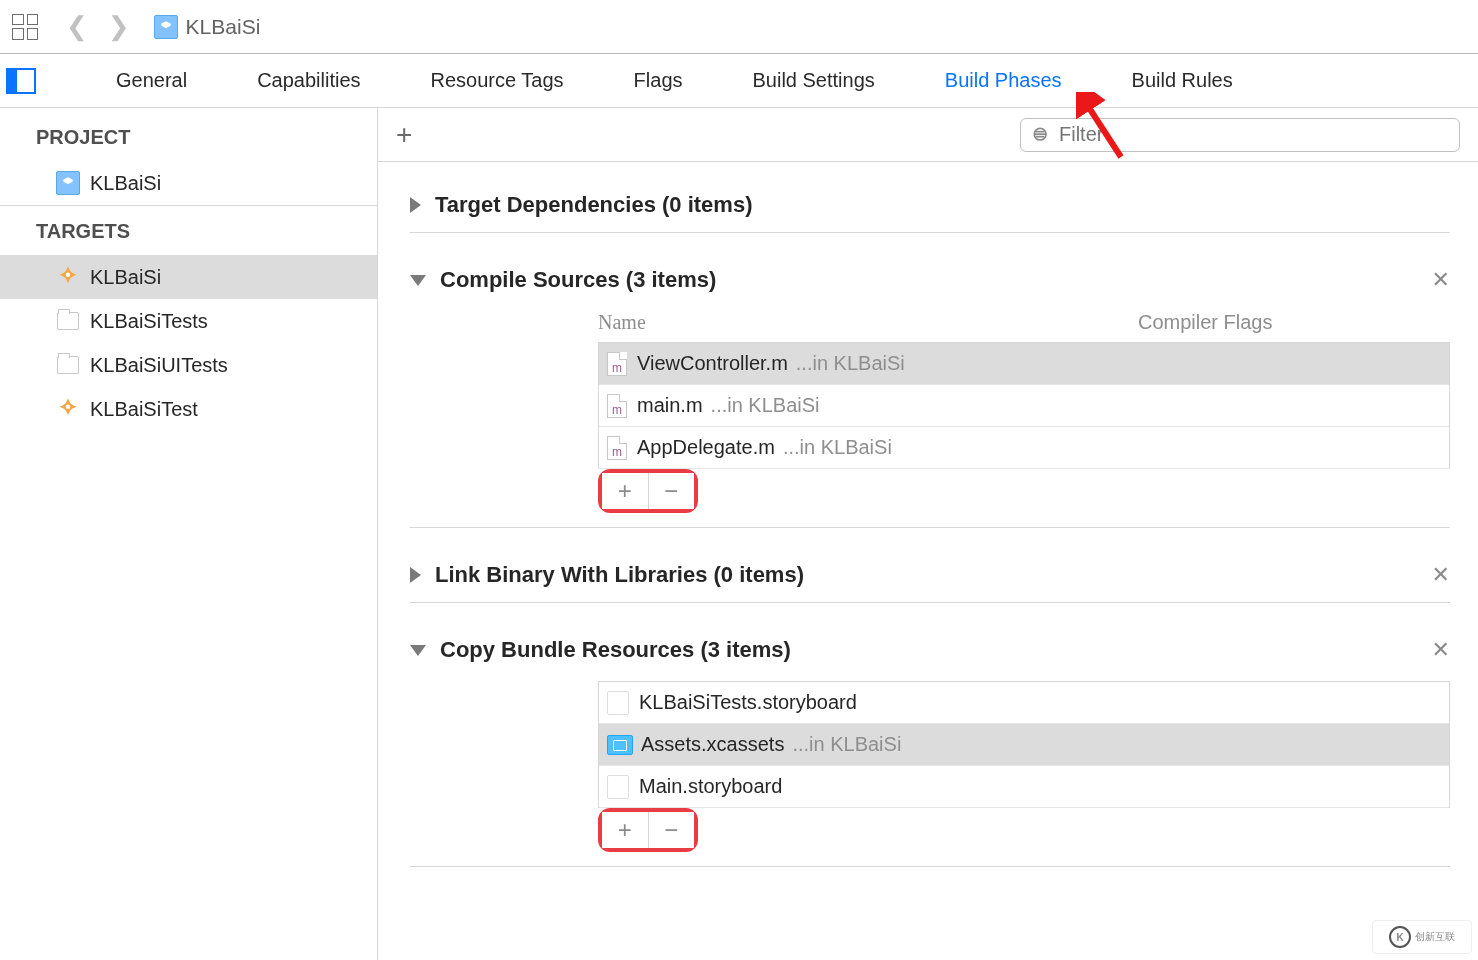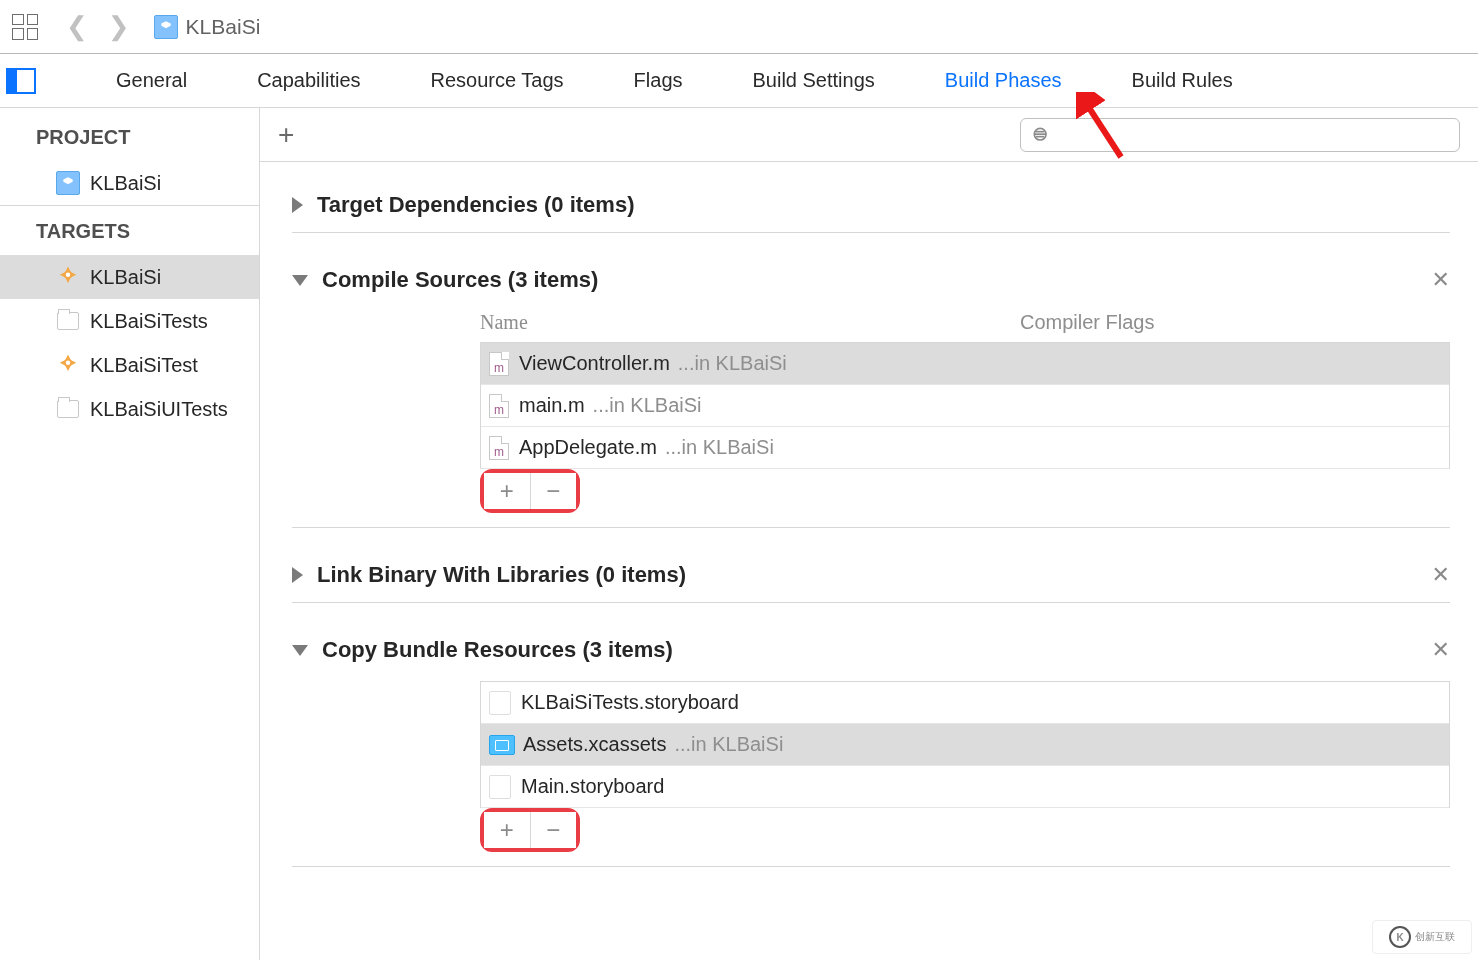--- a/index.html
+++ b/index.html
@@ -64,21 +64,21 @@
   margin-right: 40px;
 }
 .sidebar-toggle span:first-child { width: 35%; background:#0a73ff; }
 .tabs { display:flex; gap: 70px; flex:1; justify-content:flex-start; padding-left: 40px;}
 .tab { color:#2a2a2a; cursor:pointer; white-space:nowrap; }
 .tab.active { color:#0a73ff; }
 
 
 .body { display:flex; height: calc(100% - 108px); }
 .leftcol {
-  width: 260px;
+  width: 378px;
   border-right: 1px solid #d7d7d7;
 }
 .section-head {
   font-size: 20px;
   font-weight: 700;
   color:#4f4f4f;
   padding: 14px 0 12px 36px;
 }
 .section-head.first { padding-top: 18px; }
 .section-divider { height:1px; background:#d7d7d7; }
@@ -312,46 +312,47 @@
       </div>
       <span>KLBaiSi</span>
     </div>
     <div class="nav-item">
       <div class="icon-box">
           <div class="folder-icon"></div>
         </div>
       <span>KLBaiSiTests</span>
     </div>
     <div class="nav-item">
+      <div class="icon-box">
+          <div class="folder-icon"></div>
+        </div>
+      <span>KLBaiSiUITests</span>
+    </div>
+    <div class="nav-item">
       <div class="icon-box target-icon">
         <svg viewBox="0 0 32 32">
             <path fill="#f3a845" d="M16 2l3 6 2 2 6 3-6 3-2 2-3 6-3-6-2-2-6-3 6-3 2-2z"></path>
             <circle cx="16" cy="13" r="3" fill="#fff"></circle>
           </svg>
       </div>
       <span>KLBaiSiTest</span>
-    </div>
-    <div class="nav-item">
-      <div class="icon-box">
-          <div class="folder-icon"></div>
-        </div>
-      <span>KLBaiSiUITests</span>
     </div>
   </div>
 
   <div class="rightcol">
     <div class="filterbar">
       <div class="plus-btn">+</div>
       <div class="filter-field">
         <svg viewBox="0 0 24 24">
             <circle cx="11" cy="11" r="7" fill="none" stroke="#8a8a8a" stroke-width="2"></circle>
             <line x1="4" y1="11" x2="18" y2="11" stroke="#8a8a8a" stroke-width="2"></line>
             <line x1="6" y1="8" x2="16" y2="8" stroke="#8a8a8a" stroke-width="2"></line>
             <line x1="6" y1="14" x2="16" y2="14" stroke="#8a8a8a" stroke-width="2"></line>
           </svg>
+        <input type="text" placeholder="Filter" style="">
       </div>
     </div>
 
     <div class="phase-list">
 
       <div class="phase">
         <div class="phase-header">
           <div class="disclosure right"></div>
           <span>Target Dependencies (0 items)</span>
         </div>

